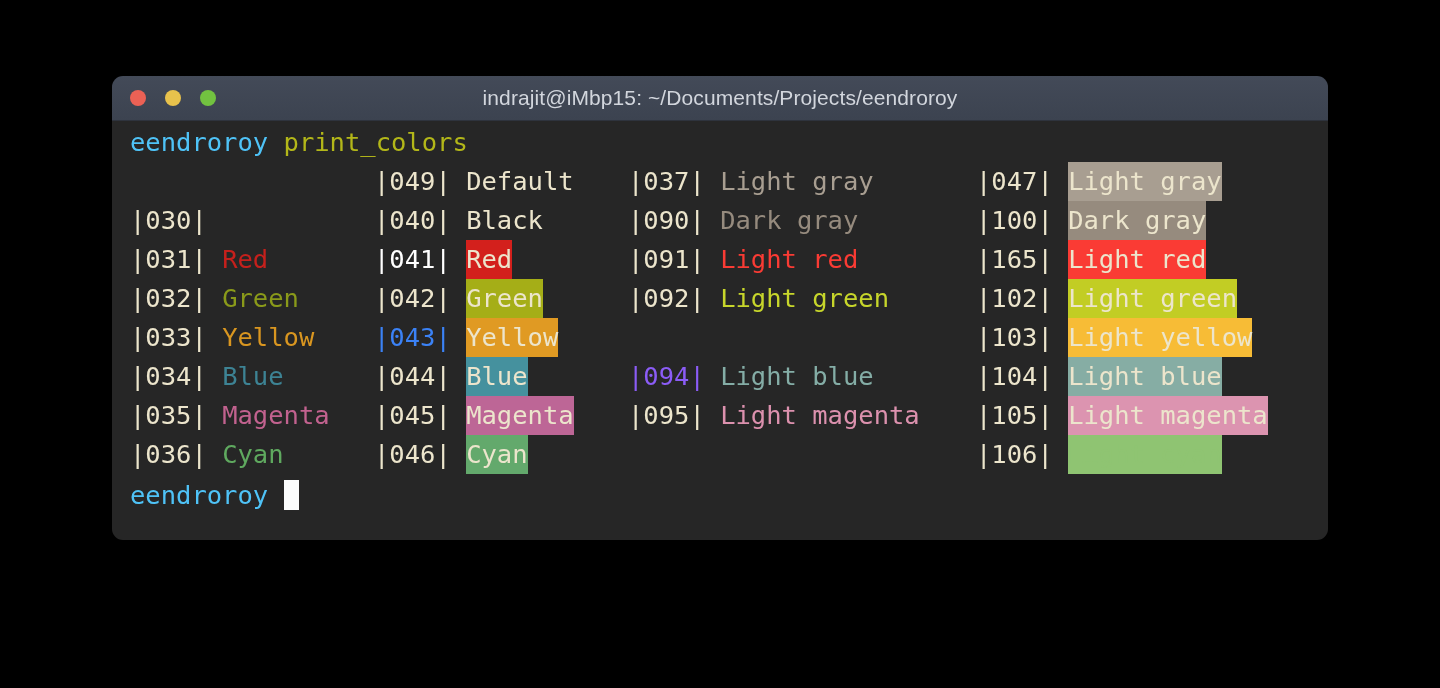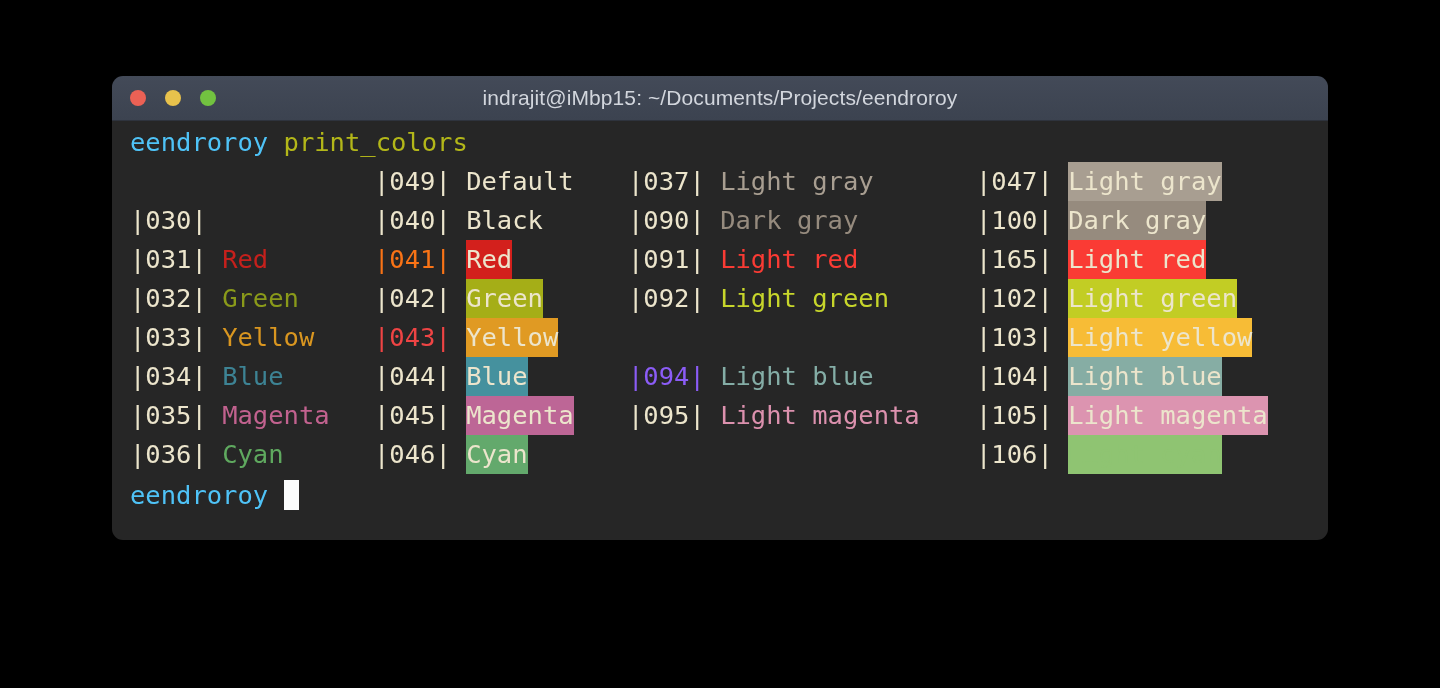--- a/index.html
+++ b/index.html
@@ -167,33 +167,33 @@
             <div class="cell col-4"><span class="code" style="color: rgb(236, 229, 204);">|047|</span><span> </span><span class="swatch" style="color: rgb(236, 229, 204); background: rgb(168, 158, 145);">Light gray</span></div>
           </div>
           <div class="grid-row">
             <div class="cell col-1"><span class="code" style="color: rgb(236, 229, 204);">|030|</span><span> </span><span class="swatch" style="color: rgb(38, 38, 38);"></span></div>
             <div class="cell col-2"><span class="code" style="color: rgb(236, 229, 204);">|040|</span><span> </span><span class="swatch" style="color: rgb(236, 229, 204);">Black</span></div>
             <div class="cell col-3"><span class="code" style="color: rgb(236, 229, 204);">|090|</span><span> </span><span class="swatch" style="color: rgb(150, 139, 126);">Dark gray</span></div>
             <div class="cell col-4"><span class="code" style="color: rgb(236, 229, 204);">|100|</span><span> </span><span class="swatch" style="color: rgb(236, 229, 204); background: rgb(150, 139, 126);">Dark gray</span></div>
           </div>
           <div class="grid-row">
             <div class="cell col-1"><span class="code" style="color: rgb(236, 229, 204);">|031|</span><span> </span><span class="swatch" style="color: rgb(197, 32, 28);">Red</span></div>
-            <div class="cell col-2"><span class="code" style="color: #f97316; text-align: right;">|041|</span><span> </span><span class="swatch" style="color: rgb(236, 229, 204); background: rgb(211, 32, 28);">Red</span></div>
+            <div class="cell col-2"><span class="code" style="color: #ffffff; text-align: right;">|041|</span><span> </span><span class="swatch" style="color: rgb(236, 229, 204); background: rgb(211, 32, 28);">Red</span></div>
             <div class="cell col-3"><span class="code" style="color: rgb(236, 229, 204);">|091|</span><span> </span><span class="swatch" style="color: rgb(250, 59, 52);">Light red</span></div>
             <div class="cell col-4"><span class="code" style="color: rgb(236, 229, 204);">|165|</span><span> </span><span class="swatch" style="color: rgb(236, 229, 204); background: rgb(250, 59, 52);">Light red</span></div>
           </div>
           <div class="grid-row">
             <div class="cell col-1"><span class="code" style="color: rgb(236, 229, 204);">|032|</span><span> </span><span class="swatch" style="color: rgb(138, 154, 26);">Green</span></div>
             <div class="cell col-2"><span class="code" style="color: rgb(236, 229, 204);">|042|</span><span> </span><span class="swatch" style="color: rgb(236, 229, 204); background: rgb(165, 174, 23);">Green</span></div>
             <div class="cell col-3"><span class="code" style="color: rgb(236, 229, 204);">|092|</span><span> </span><span class="swatch" style="color: rgb(199, 214, 43);">Light green</span></div>
             <div class="cell col-4"><span class="code" style="color: rgb(236, 229, 204);">|102|</span><span> </span><span class="swatch" style="color: rgb(236, 229, 204); background: rgb(194, 205, 36);">Light green</span></div>
           </div>
           <div class="grid-row">
             <div class="cell col-1"><span class="code" style="color: rgb(236, 229, 204);">|033|</span><span> </span><span class="swatch" style="color: rgb(217, 150, 32);">Yellow</span></div>
-            <div class="cell col-2"><span class="code" style="color: #ef4444;">|043|</span><span> </span><span class="swatch" style="color: rgb(236, 229, 204); background: rgb(224, 154, 35);">Yellow</span></div>
+            <div class="cell col-2"><span class="code" style="color: #3b82f6;">|043|</span><span> </span><span class="swatch" style="color: rgb(236, 229, 204); background: rgb(224, 154, 35);">Yellow</span></div>
             <div class="cell col-4"><span class="code" style="color: rgb(236, 229, 204);">|103|</span><span> </span><span class="swatch" style="color: rgb(236, 229, 204); background: rgb(247, 188, 54);">Light yellow</span></div>
           </div>
           <div class="grid-row">
             <div class="cell col-1"><span class="code" style="color: rgb(236, 229, 204);">|034|</span><span> </span><span class="swatch" style="color: rgb(61, 131, 148);">Blue</span></div>
             <div class="cell col-2"><span class="code" style="color: rgb(236, 229, 204);">|044|</span><span> </span><span class="swatch" style="color: rgb(236, 229, 204); background: rgb(69, 145, 158);">Blue</span></div>
             <div class="cell col-3"><span class="code" style="color: #8b5cf6; text-align: right;">|094|</span><span> </span><span class="swatch" style="color: rgb(132, 173, 166);">Light blue</span></div>
             <div class="cell col-4"><span class="code" style="color: rgb(236, 229, 204);">|104|</span><span> </span><span class="swatch" style="color: rgb(236, 229, 204); background: rgb(134, 173, 164);">Light blue</span></div>
           </div>
           <div class="grid-row">
             <div class="cell col-1"><span class="code" style="color: rgb(236, 229, 204);">|035|</span><span> </span><span class="swatch" style="color: rgb(194, 98, 143);">Magenta</span></div>

